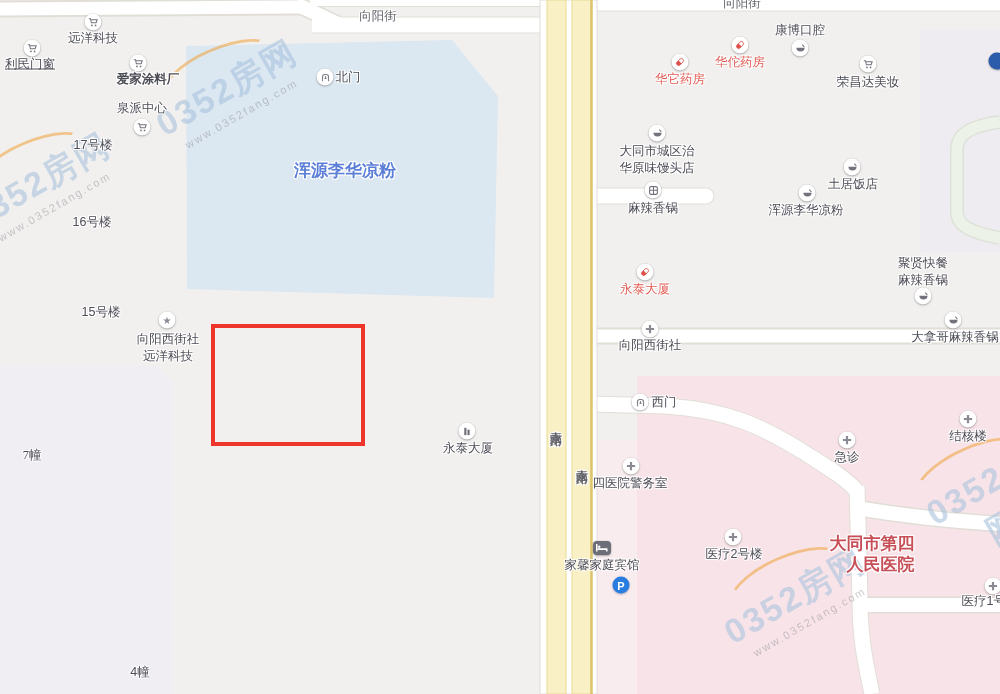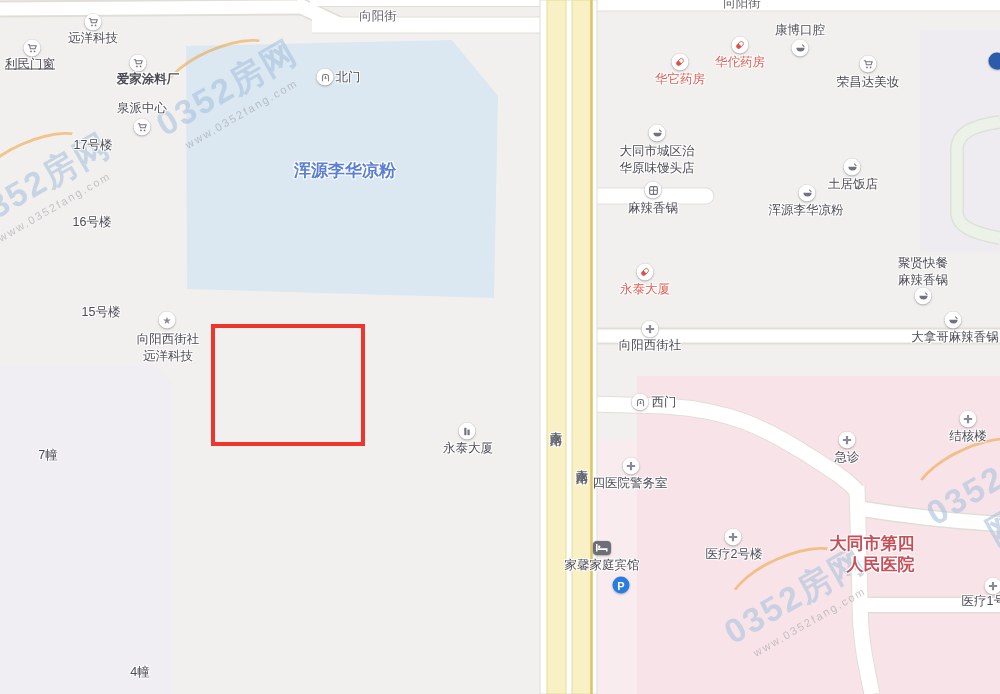--- a/index.html
+++ b/index.html
@@ -206,21 +206,21 @@
       <div>
         <span class="picon star" style="left: 167px; top: 320px;">
           <span style="color:#8a8a94">★</span>
         </span>
         <div class="plabel" style="left: 168px; top: 348px;">
           <div>向阳西街社</div>
           <div>远洋科技</div>
         </div>
       </div>
       <div>
-        <div class="plabel" style="left: 48px; top: 455px;">
+        <div class="plabel" style="left: 32px; top: 455px; font-family: Liberation Serif, serif;">
           <div>7幢</div>
         </div>
       </div>
       <div>
         <div class="plabel" style="left: 140px; top: 672px;">
           <div>4幢</div>
         </div>
       </div>
       <div>
         <span class="picon gate" style="left: 325px; top: 77px;">

